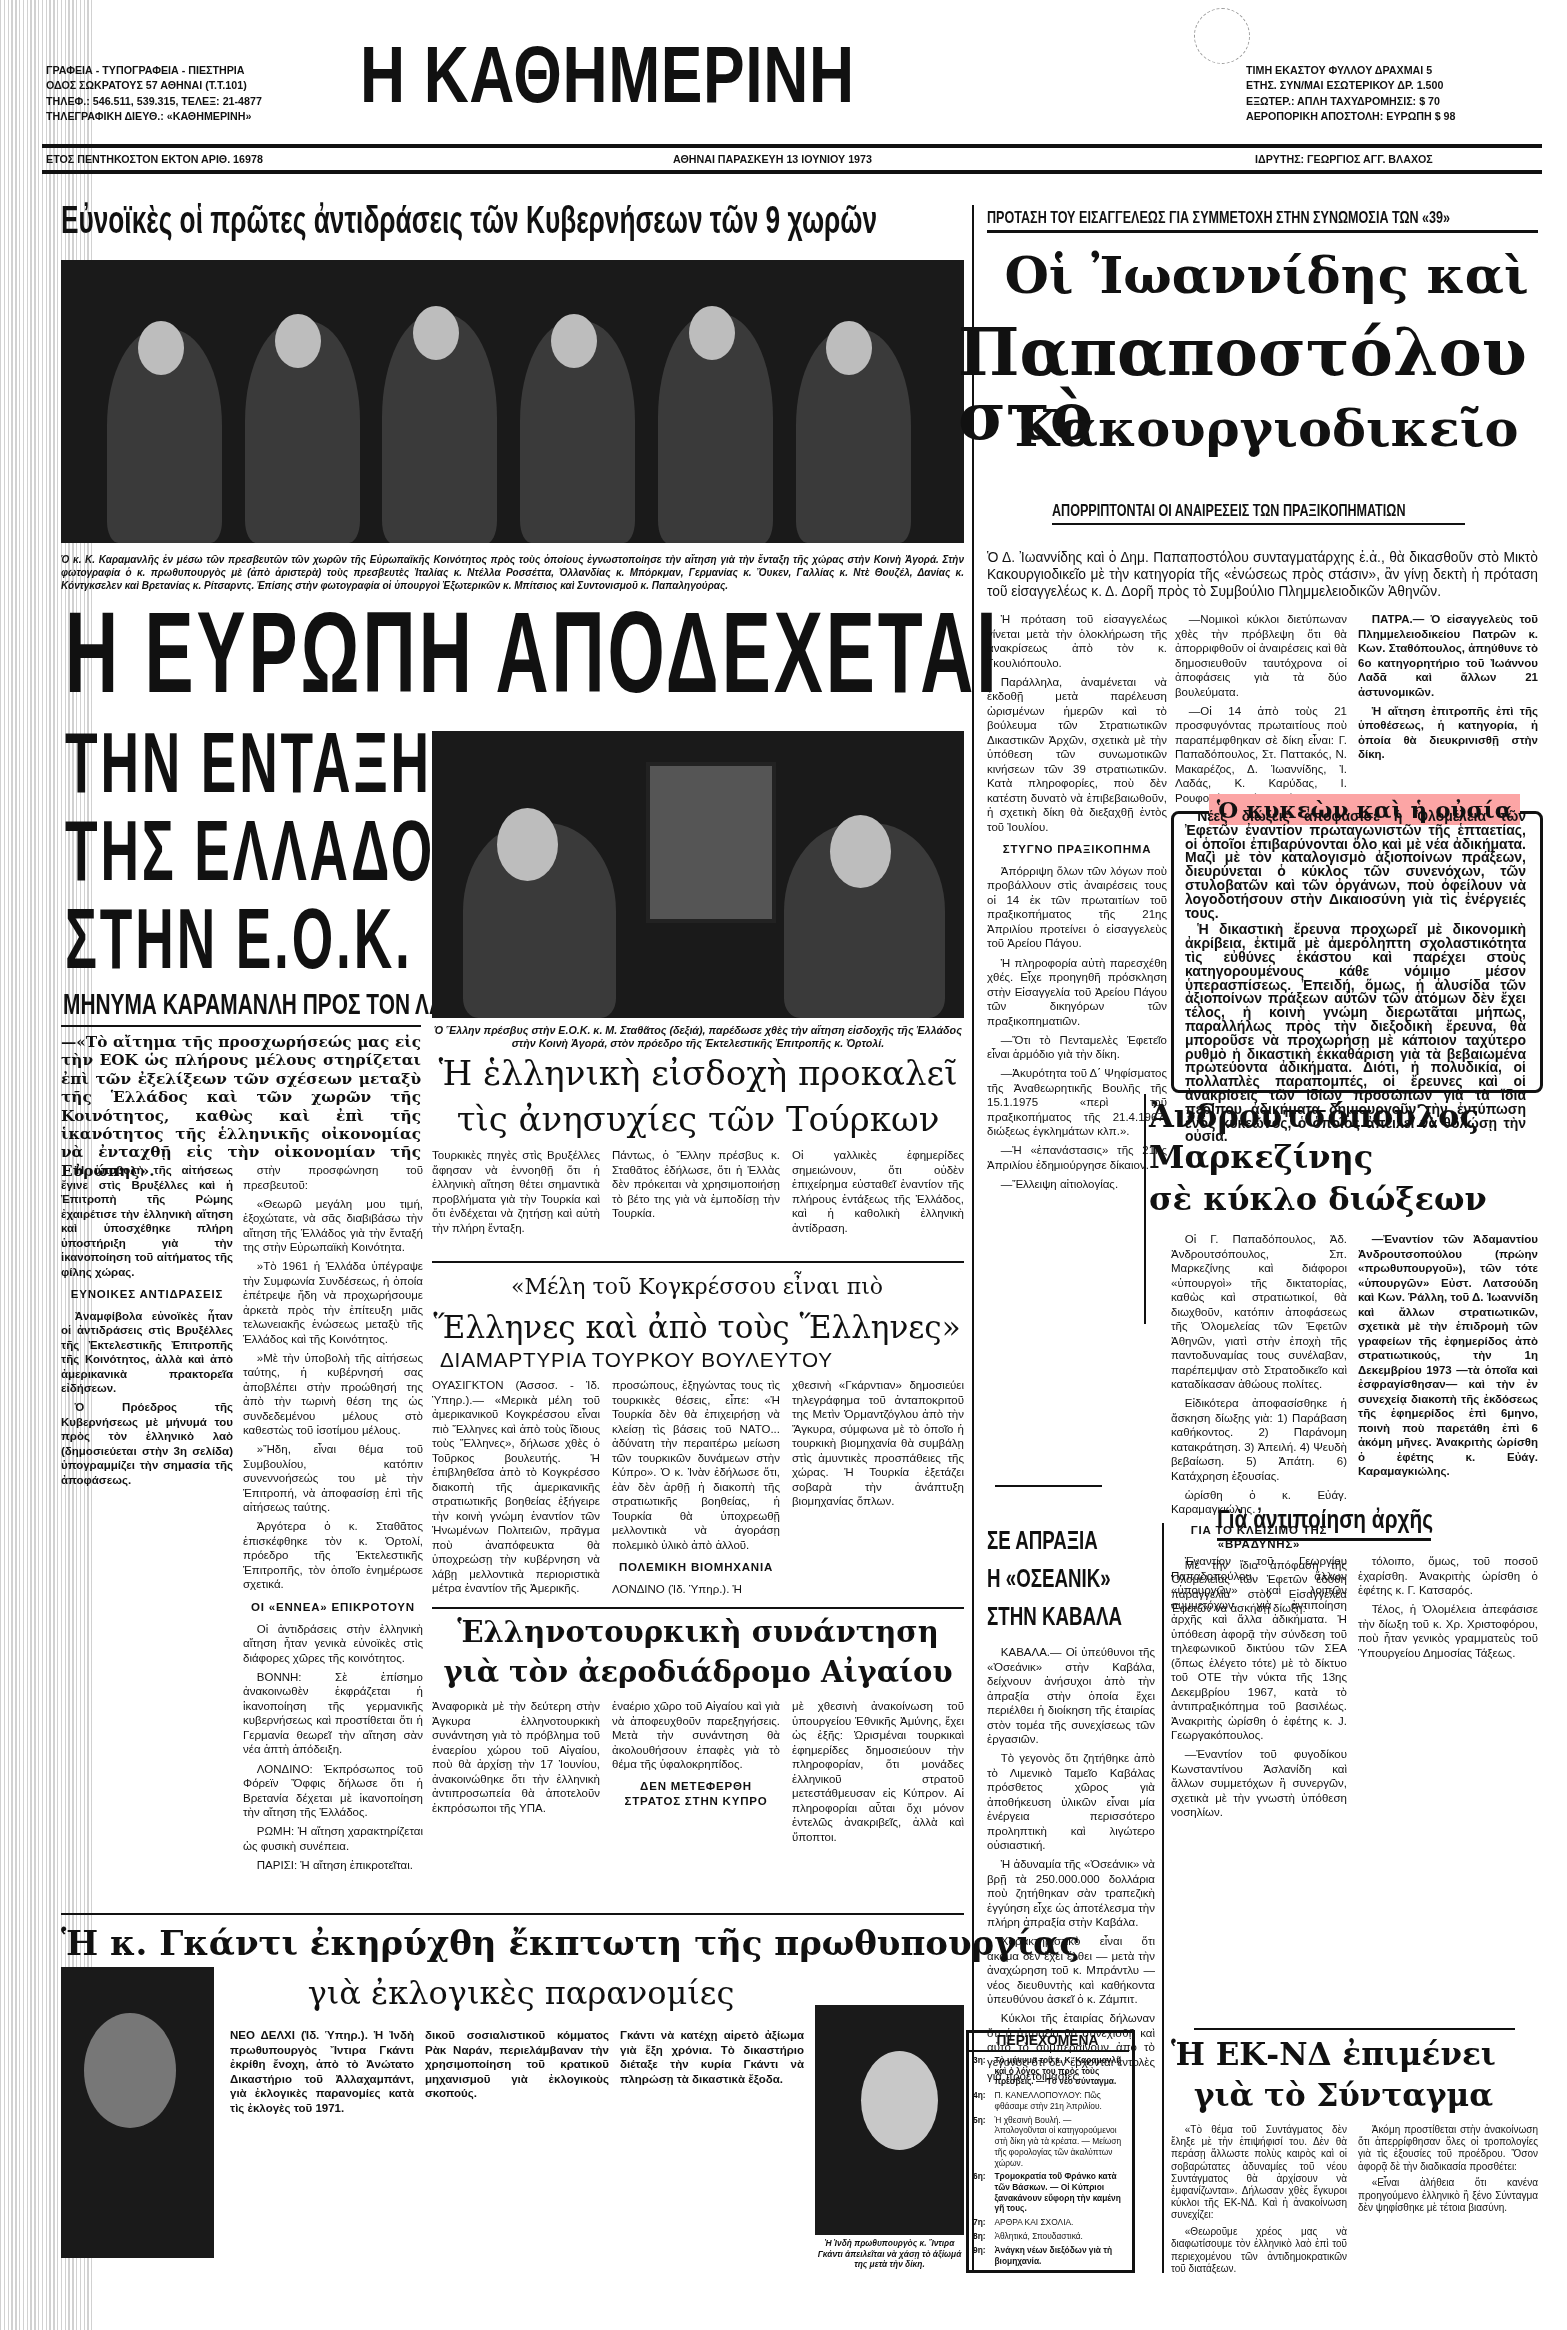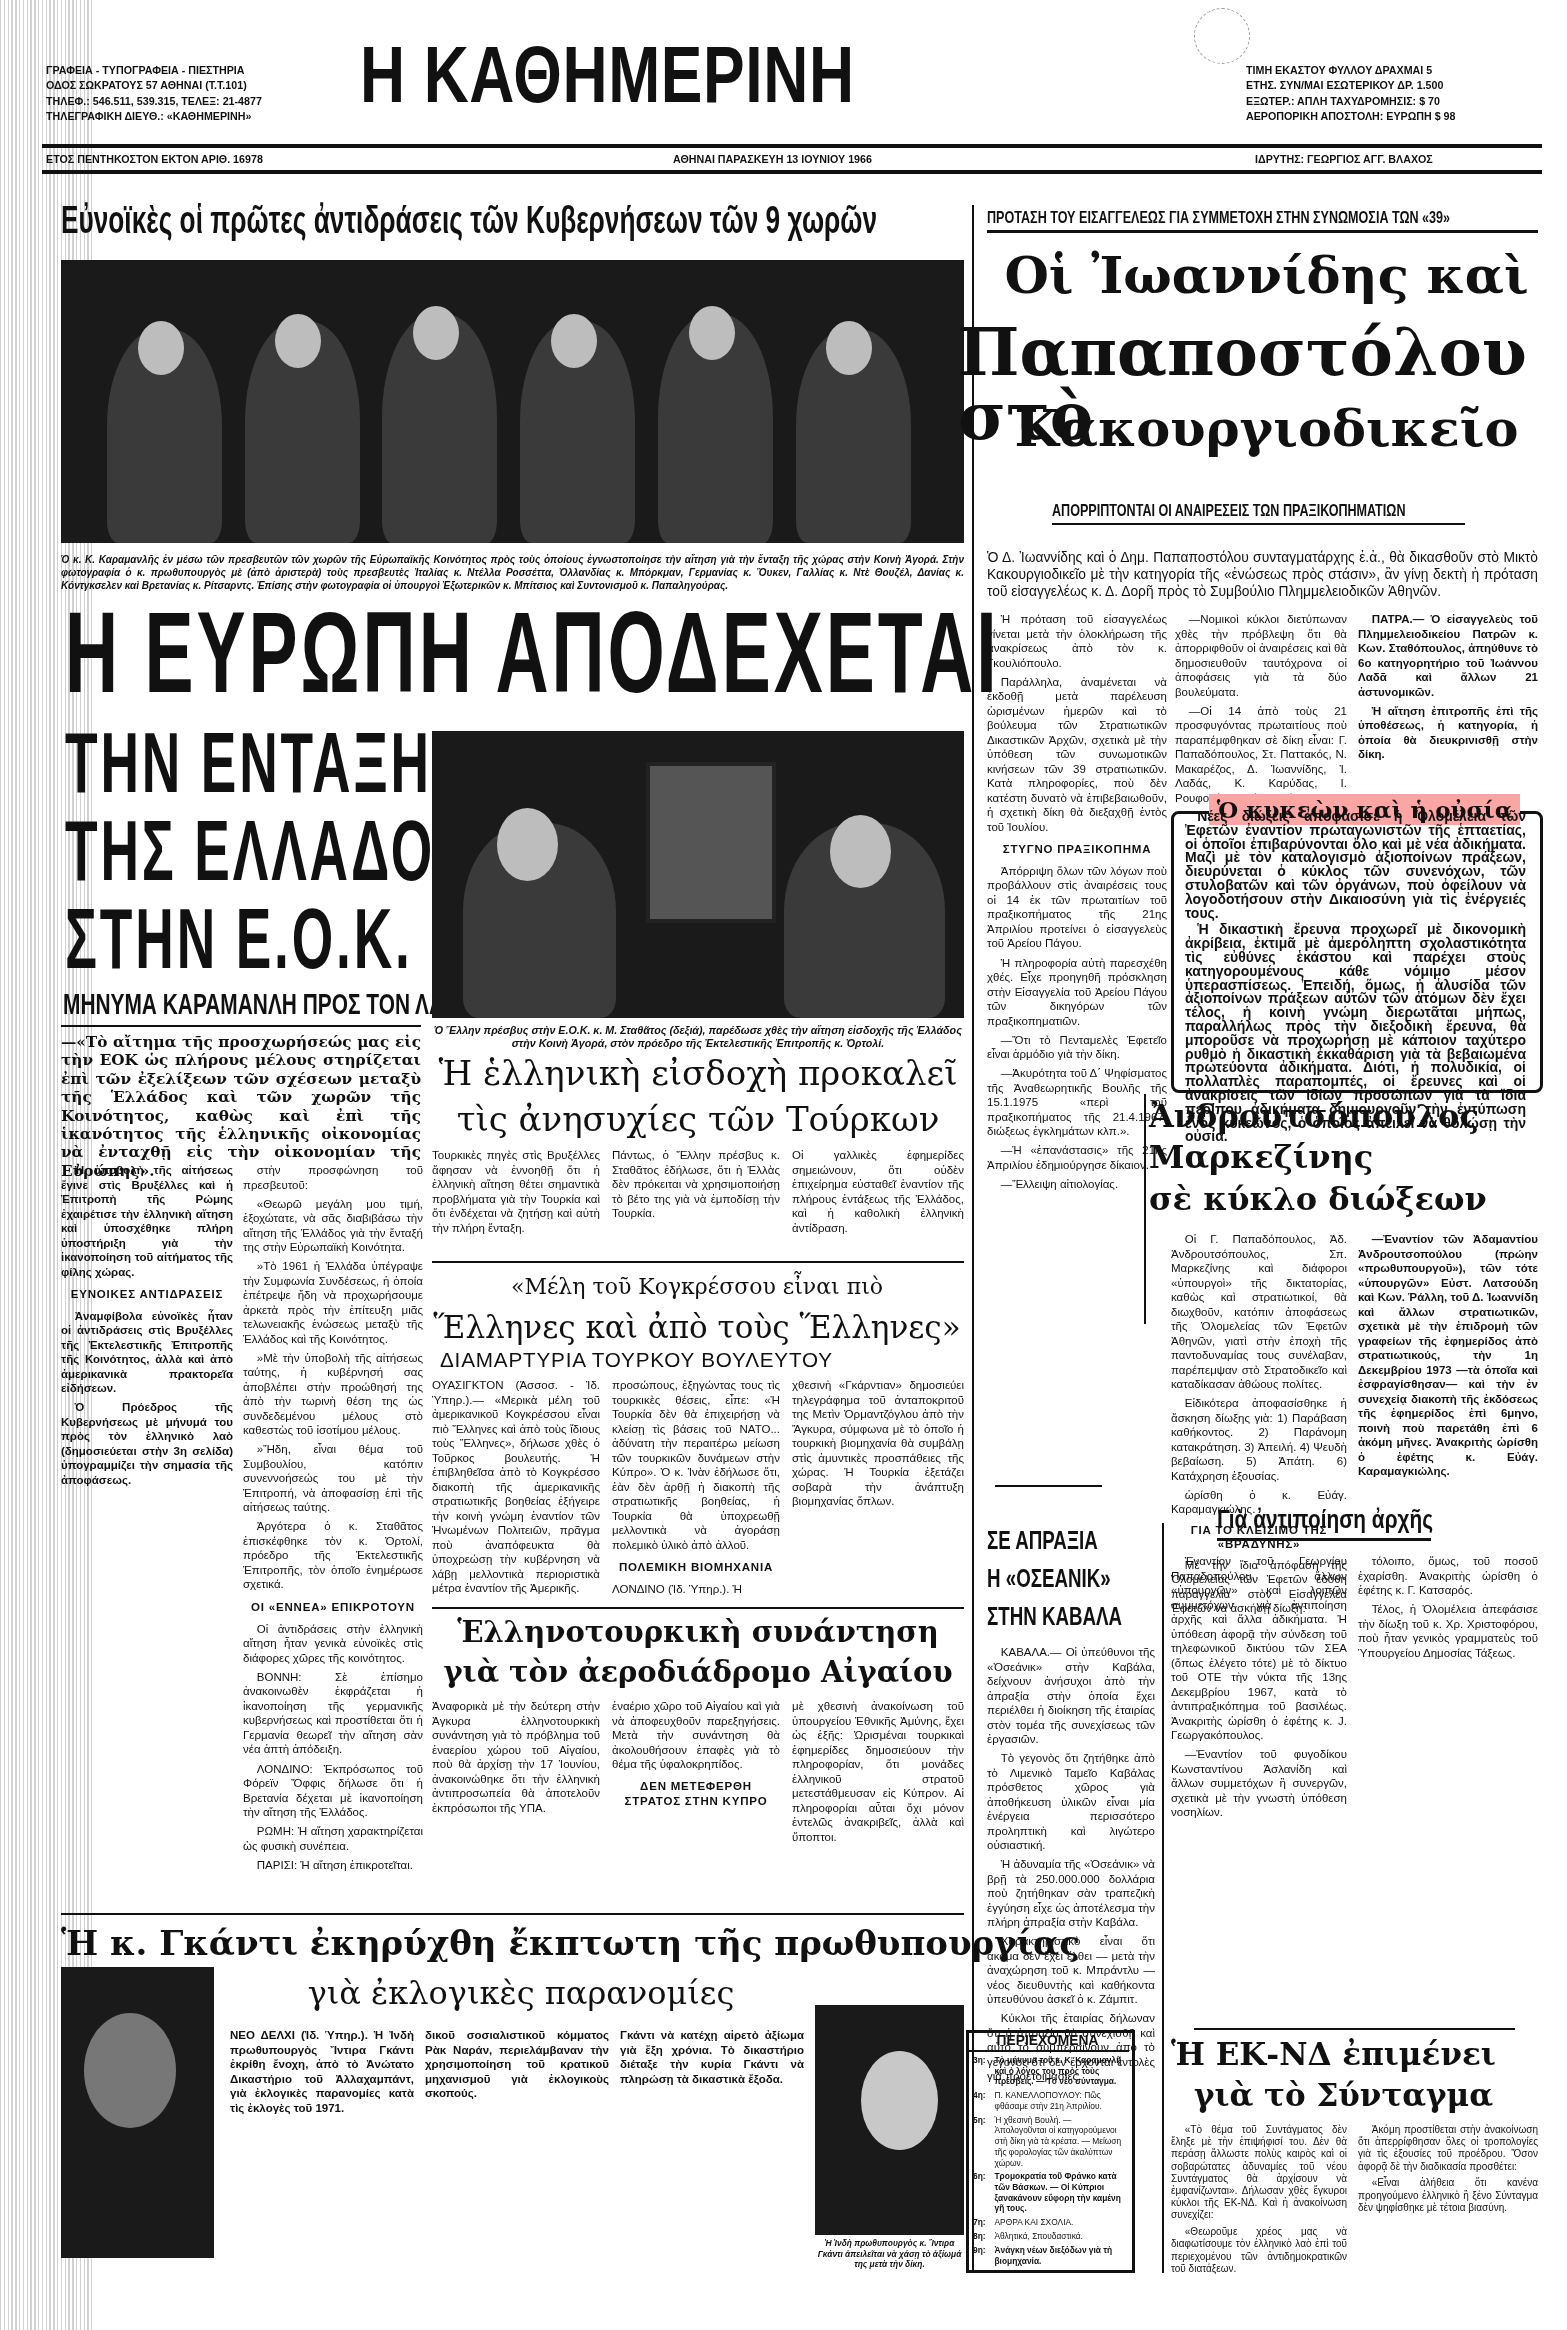--- a/index.html
+++ b/index.html
@@ -41,21 +41,21 @@
 <div class="abs sans" style="left:1246px;top:63px;width:306px;font-size:10.7px;line-height:15.3px;font-weight:bold;">
   <div>ΤΙΜΗ ΕΚΑΣΤΟΥ ΦΥΛΛΟΥ ΔΡΑΧΜΑΙ 5</div>
   <div>ΕΤΗΣ. ΣΥΝ/ΜΑΙ ΕΣΩΤΕΡΙΚΟΥ ΔΡ. 1.500</div>
   <div>ΕΞΩΤΕΡ.: ΑΠΛΗ ΤΑΧΥΔΡΟΜΗΣΙΣ: $ 70</div>
   <div>ΑΕΡΟΠΟΡΙΚΗ ΑΠΟΣΤΟΛΗ: ΕΥΡΩΠΗ $ 98</div>
 </div>
 <div class="abs" style="left:1194px;top:7.7px;width:54px;height:54px;border:1.5px dashed #999;border-radius:50%;"></div>
 
 <div class="rule" style="left:42px;top:144px;width:1500px;height:3.8px;"></div>
 <div class="abs sans" style="left:46px;top:153px;font-size:10.7px;font-weight:bold;">ΕΤΟΣ ΠΕΝΤΗΚΟΣΤΟΝ ΕΚΤΟΝ ΑΡΙΘ. 16978</div>
-<div class="abs sans" style="left:673px;top:153px;font-size:10.7px;font-weight:bold;">ΑΘΗΝΑΙ ΠΑΡΑΣΚΕΥΗ 13 ΙΟΥΝΙΟΥ 1966</div>
+<div class="abs sans" style="left:673px;top:153px;font-size:10.7px;font-weight:bold;">ΑΘΗΝΑΙ ΠΑΡΑΣΚΕΥΗ 13 ΙΟΥΝΙΟΥ 1973</div>
 <div class="abs sans" style="left:1255px;top:153px;font-size:10.7px;font-weight:bold;">ΙΔΡΥΤΗΣ: ΓΕΩΡΓΙΟΣ ΑΓΓ. ΒΛΑΧΟΣ</div>
 <div class="rule" style="left:42px;top:170px;width:1500px;height:3.8px;"></div>
 
 <div class="abs cond" style="left:61px;top:197px;font-size:38px;line-height:46px;white-space:nowrap;transform:scaleX(.69);">Εὐνοϊκὲς οἱ πρῶτες ἀντιδράσεις τῶν Κυβερνήσεων τῶν 9 χωρῶν</div>
 <div class="vrule" style="left:972px;top:205px;height:2066px;"></div>
 
 <div class="photo" style="left:61px;top:260px;width:903px;height:283px;">
   <div class="fig" style="left:46px;top:69px;width:115px;height:214px;"></div>
   <div class="fig" style="left:184px;top:61px;width:115px;height:222px;"></div>
   <div class="fig" style="left:321px;top:54px;width:115px;height:230px;"></div>

